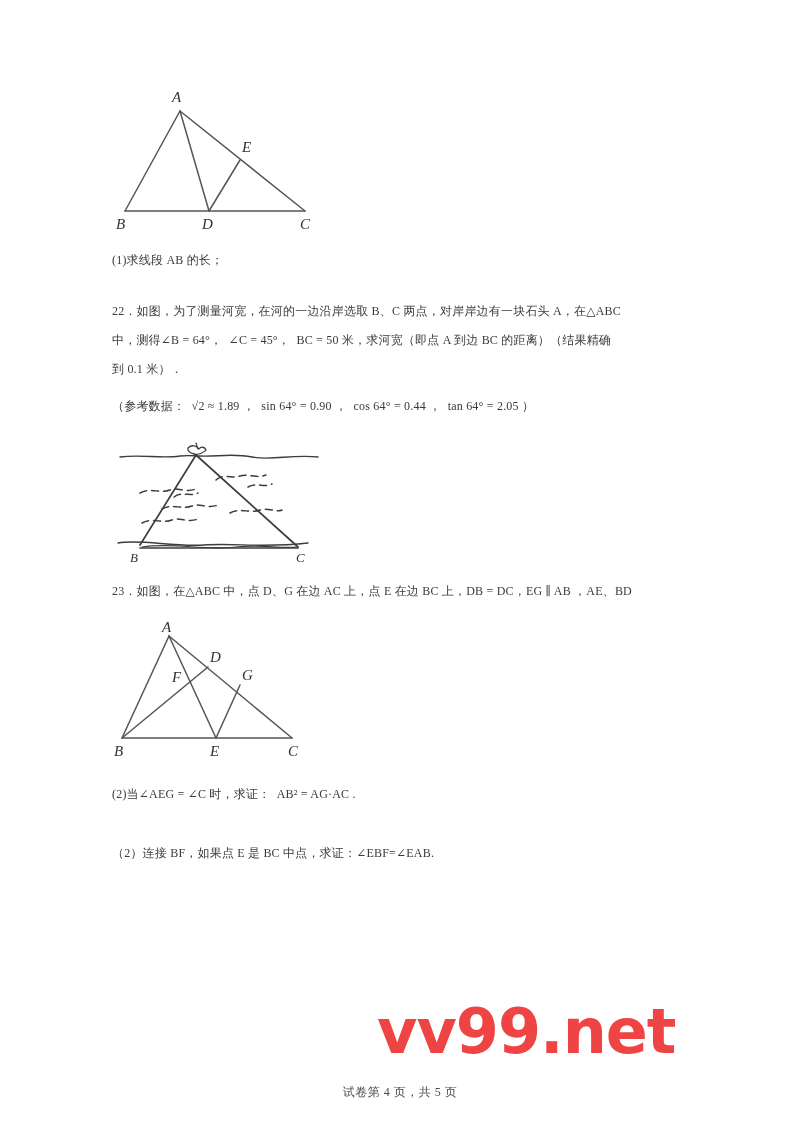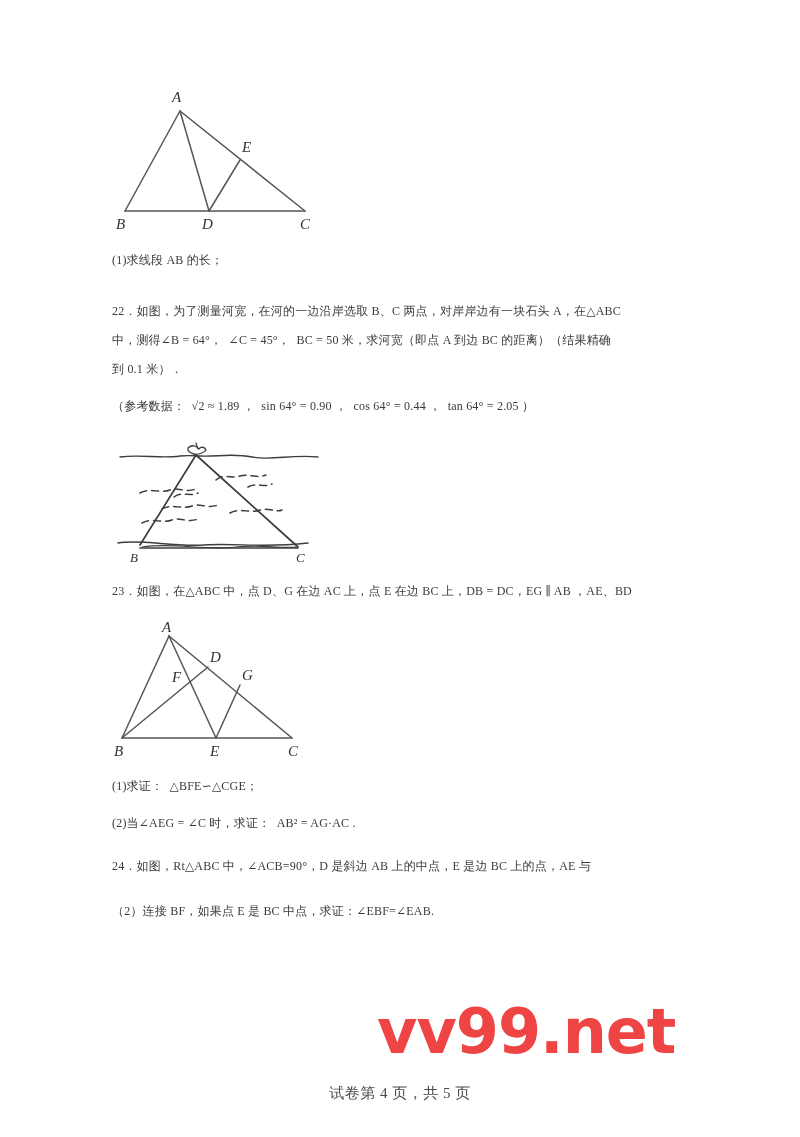--- a/index.html
+++ b/index.html
@@ -59,21 +59,21 @@
     white-space: nowrap;
   }
 
   
   .footer {
     position: absolute;
     left: 0;
     right: 0;
     top: 1084px;
     text-align: center;
-    font-size: 15px;
+    font-size: 12px;
     color: #4a4a4a;
     font-family: "Liberation Serif", "DejaVu Serif", serif;
     letter-spacing: 0.5px;
   }
 </style>
 </head>
 <body>
 
 <div class="page">
 
@@ -183,27 +183,25 @@
           <text x="98" y="42">D</text>
           <text x="98" y="136">E</text>
           <text x="60" y="62">F</text>
           <text x="130" y="60">G</text>
         </g>
       </svg>
     </div>
 
     <div class="block-gap-sm"></div>
 
-    <div class="qline">(1)求证：  △BFE∽△CGE；</div>
     <div class="block-gap-sm"></div>
     <div class="qline">(2)当∠AEG = ∠C 时，求证：  AB² = AG·AC .</div>
 
     <div class="block-gap-md"></div>
 
-    <div class="qline">24．如图，Rt△ABC 中，∠ACB=90°，D 是斜边 AB 上的中点，E 是边 BC 上的点，AE 与</div>
 
     <div class="block-gap-sm"></div>
 
     <div class="block-gap-sm"></div>
     <div class="qline">（2）连接 BF，如果点 E 是 BC 中点，求证：∠EBF=∠EAB.</div>
 
   </div>
 
   <div class="watermark">vv99.net</div>
 

